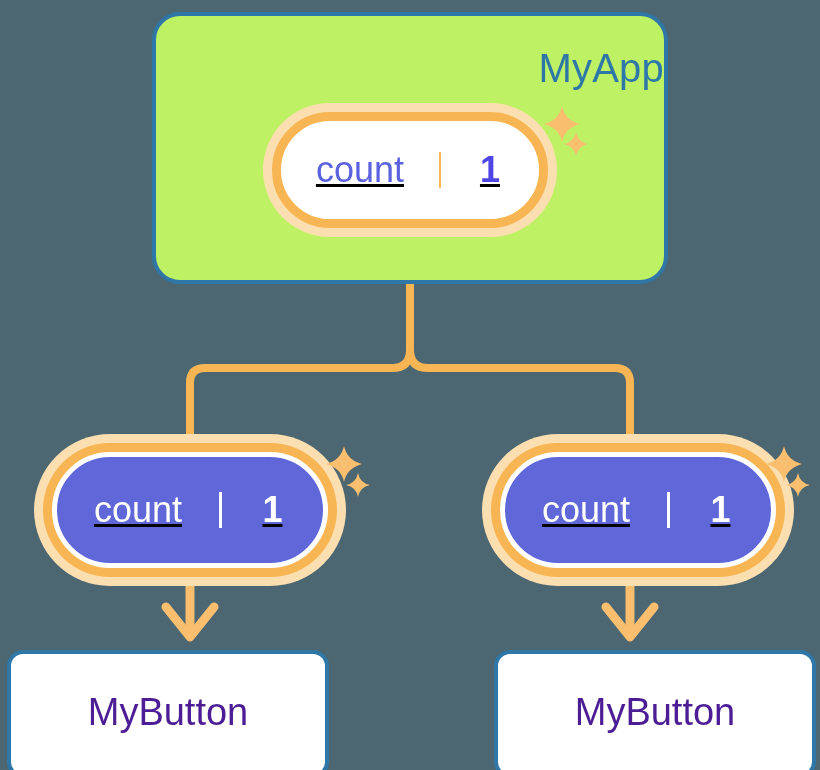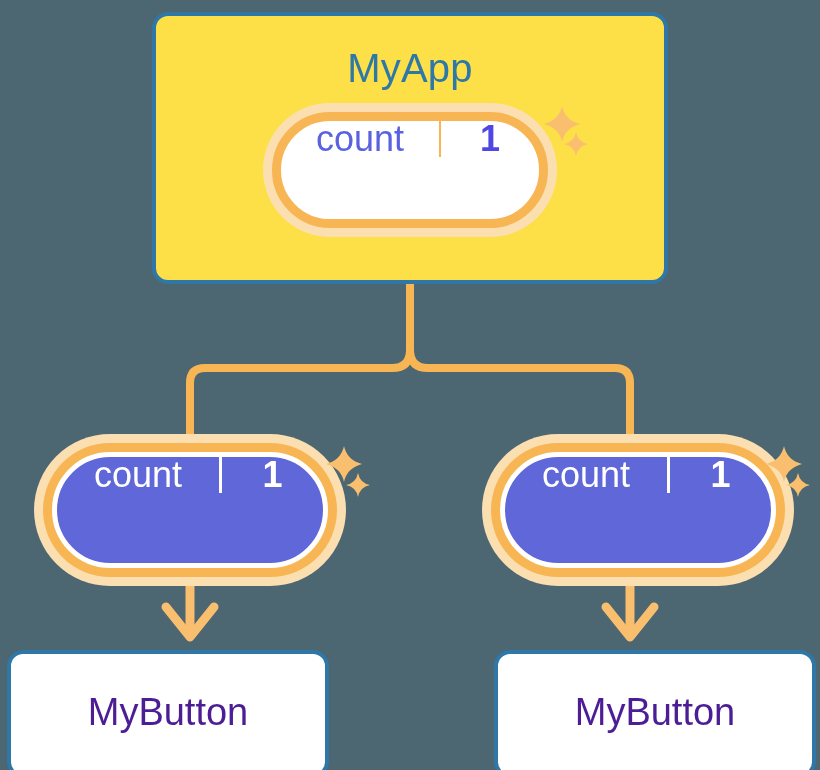--- a/index.html
+++ b/index.html
@@ -9,27 +9,27 @@
     background:#4c6672;
     font-family:"Liberation Sans","DejaVu Sans",sans-serif;
     overflow:hidden;
   }
   #stage{position:relative;width:820px;height:770px;}
   #wires{position:absolute;inset:0;width:820px;height:770px;}
 
   
   .card{
     position:absolute;
-    background:#fde047;
+    background:#bef264;
     border:4px solid #2e77a6;
-    border-radius:16px;
+    border-radius:28px;
     box-sizing:border-box;
     display:flex;
     flex-direction:column;
-    align-items:center;
+    align-items:flex-end;
   }
   #app-card{left:152px;top:12px;width:516px;height:272px;}
   .app-title{
     margin-top:32px;
     font-size:40px;
     color:#2e78a8;
     letter-spacing:.2px;
     line-height:1;
   }
 
@@ -51,21 +51,22 @@
     line-height:1;
     margin-top:-4px;
   }
 
   
   .pill{
     position:absolute;
     box-sizing:border-box;
     border-radius:999px;
     display:flex;
-    align-items:flex-start;
+    align-items:center;
+    text-decoration:underline;
   }
   
   .pill.light{
     background:#ffffff;
     border:9px solid #f7b653;
     box-shadow:0 0 0 9px #fbdfb0;
   }
   .pill.solid{
     background:#6067d8;
     border:5px solid #ffffff;

